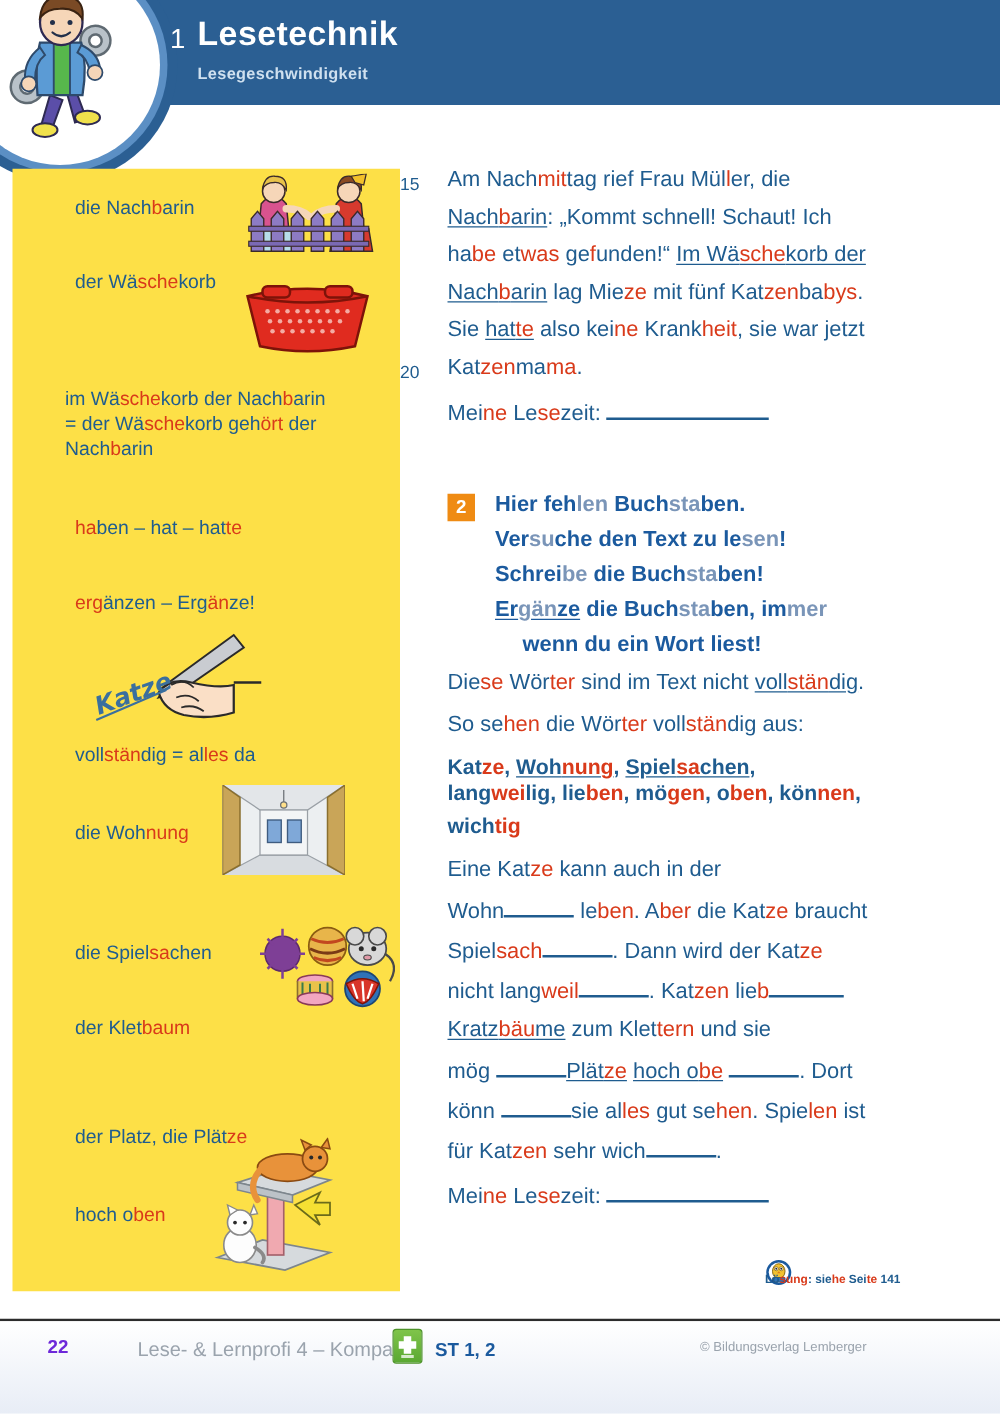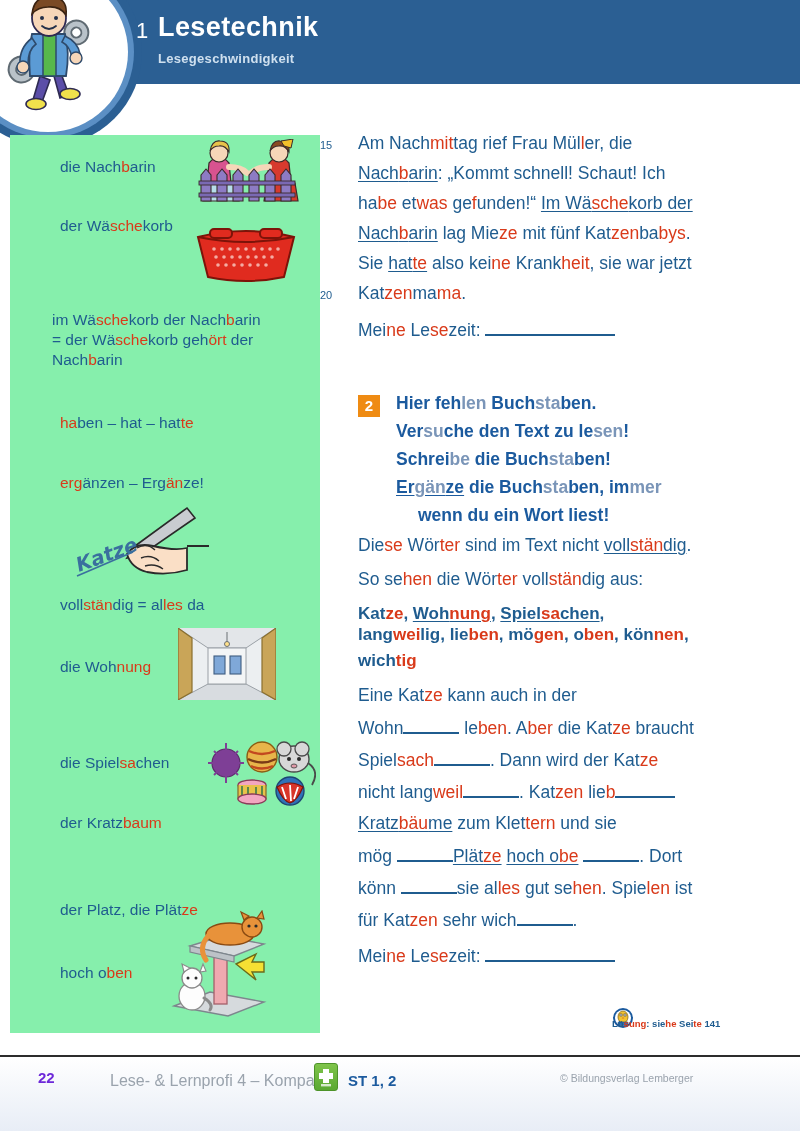--- a/index.html
+++ b/index.html
@@ -38,32 +38,32 @@
     position:absolute;left:158px;top:12px;
     color:#ffffff;font-size:27px;font-weight:bold;letter-spacing:.4px;
   }
   #title-sub{
     position:absolute;left:158px;top:51px;
     color:#cfe0ef;font-size:13px;font-weight:bold;letter-spacing:.3px;
   }
   
   #sidebar{
     position:absolute;left:10px;top:135px;width:310px;height:898px;
-    background:#86efac;
+    background:#fde047;
   }
   .side-word{
     position:absolute;color:#1f5c8f;font-size:15.5px;line-height:20px;font-weight:400;
   }
   .side-fig{position:absolute;}
   
   #main{
     position:absolute;left:320px;top:133px;width:470px;
   }
   .linenum{
-    position:absolute;left:0px;color:#1f5c8f;font-size:11px;font-weight:400;
+    position:absolute;left:0px;color:#1f5c8f;font-size:14px;font-weight:400;
   }
   .textline{
     position:absolute;left:38px;color:#1f5c8f;font-size:17.5px;white-space:nowrap;
   }
   .r{color:#d93a1a;}
   .b{color:#1f5c8f;}
   .u{text-decoration:underline;text-underline-offset:2px;}
   .blank{
     display:inline-block;border-bottom:2.5px solid #1f5c8f;vertical-align:baseline;
     height:15px;
@@ -311,21 +311,21 @@
     <circle cx="84" cy="52" r="14" fill="#2f72b8" stroke="#1d4673" stroke-width="1.4"></circle>
     <path d="M71 48 q13 -8 26 0 q-6 14 -13 16 q-7 -2 -13 -16z" fill="#d8352a" stroke="#7d1309" stroke-width="1.2"></path>
     <g stroke="#ffffff" stroke-width="1.8">
       <line x1="76" y1="48" x2="80" y2="60"></line>
         <line x1="84" y1="46" x2="85" y2="62"></line>
       <line x1="92" y1="48" x2="88" y2="60"></line>
     </g>
   </svg>
 
   <div class="side-word" style="left:50px;top:678px;">
-    <span class="b">der Kratz</span><span class="r">baum</span>
+    <span class="b">der Klet</span><span class="r">baum</span>
   </div>
 
   <div class="side-word" style="left:50px;top:765px;">
     <span class="b">der Platz, die Plät</span><span class="r">ze</span>
   </div>
 
   <div class="side-word" style="left:50px;top:828px;">
     <span class="b">hoch o</span><span class="r">ben</span>
   </div>
   <svg class="side-fig" style="left:150px;top:775px;" width="120" height="110" viewBox="0 0 120 110">

